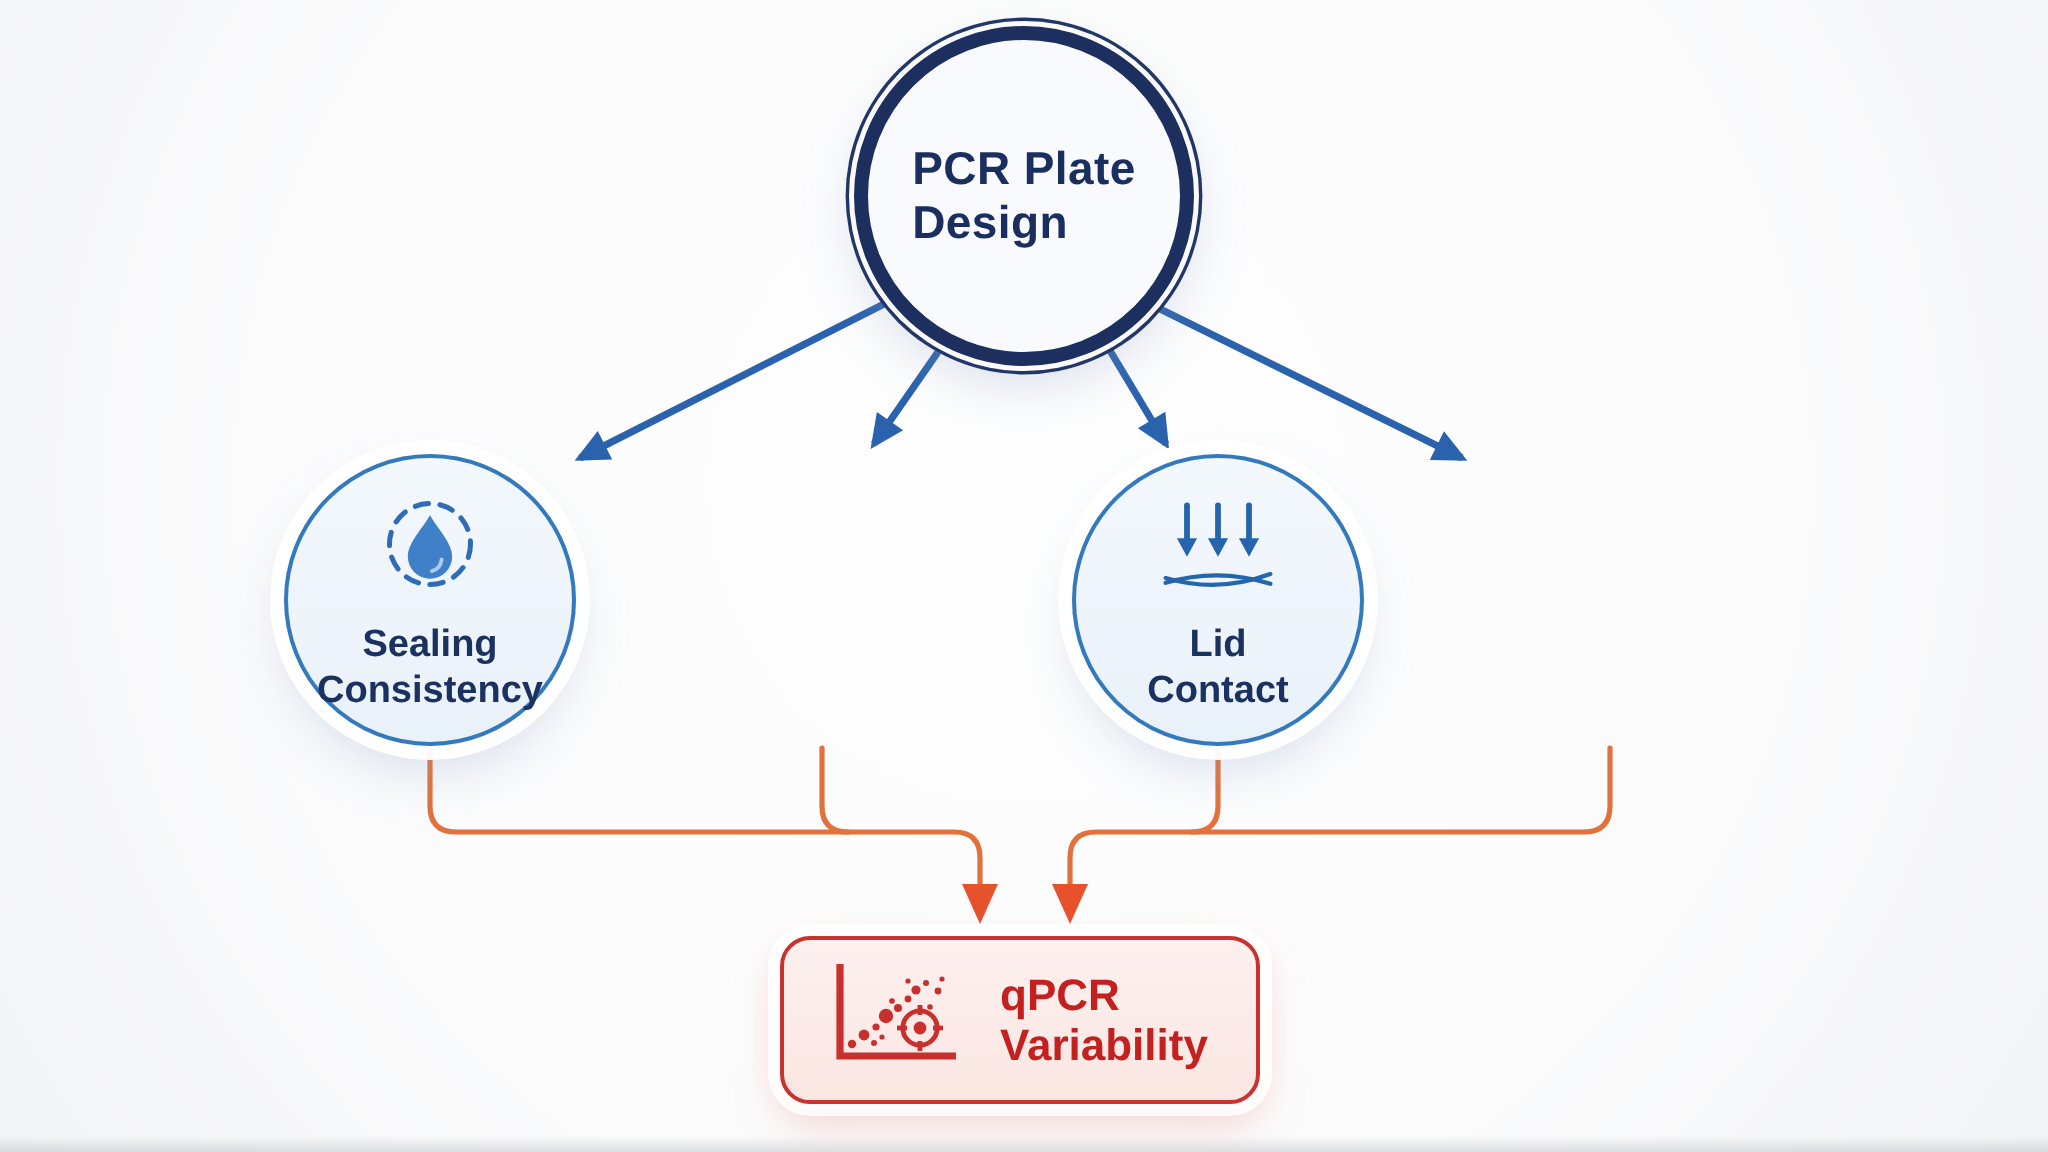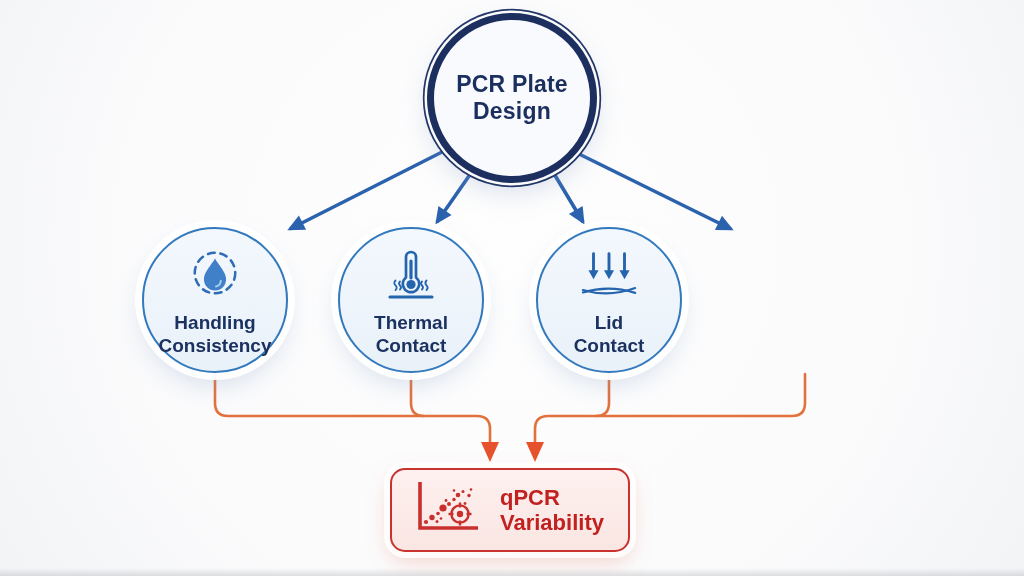--- a/index.html
+++ b/index.html
@@ -12,21 +12,21 @@
   }
   .connector-layer{position:absolute;left:0;top:0;z-index:0;}
   .node{position:absolute;display:flex;flex-direction:column;align-items:center;justify-content:center;box-sizing:border-box;}
   .root-node{
     left:427px;top:13px;width:170px;height:170px;border-radius:50%;
     background:#f8fafd;border:7px solid #1c2f5f;
     box-shadow:0 0 0 2.5px #fbfbfc, 0 0 0 4.2px #223668, 0 10px 26px rgba(140,160,195,0.30);
     z-index:2;
   }
   .root-label{
-    font-size:23px;font-weight:700;color:#1b2f5f;text-align:center;
+    font-size:23px;font-weight:700;color:#1b2f5f;text-align:left;
     white-space:pre-line;line-height:1.18;letter-spacing:0.2px;
   }
   .factor-node{
     width:146px;height:146px;border-radius:50%;
     background:linear-gradient(180deg,#f3f8fd 0%, #e9f1f9 100%);
     border:2px solid #3379bd;
     box-shadow:0 0 0 7px rgba(255,255,255,0.95), 0 12px 26px rgba(140,165,200,0.32);
     z-index:2;gap:7px;padding-top:4px;
   }
   .factor-label{
@@ -86,40 +86,24 @@
   </div>
 
   <div class="node factor-node" style="left:142px;top:227px;">
     <span class="factor-icon">
       <svg width="54" height="54" viewBox="0 0 56 56" fill="none">
         <circle cx="28" cy="27" r="21" stroke="#2e6cb5" stroke-width="2.6" stroke-dasharray="7 6" stroke-linecap="round"></circle>
         <path d="M28 12 C24.5 18.5 16.5 26 16.5 33.5 A11.5 11.5 0 0 0 39.5 33.5 C39.5 26 31.5 18.5 28 12 Z" fill="#3f80c9"></path>
         <path d="M34 35 A6.5 6.5 0 0 1 29 41" stroke="#a9cdee" stroke-width="2" stroke-linecap="round"></path>
       </svg>
     </span>
-    <div class="factor-label">Handling
+    <div class="factor-label">Sealing
 Consistency</div>
   </div>
 
-  <div class="node factor-node" style="left:338px;top:227px;">
-    <span class="factor-icon">
-      <svg width="56" height="54" viewBox="0 0 56 54" fill="none" stroke="#2565ae">
-        <path d="M23 10 a5 5 0 0 1 10 0 v20.5 a8.2 8.2 0 1 1 -10 0 Z" stroke-width="2.7" stroke-linejoin="round"></path>
-        <line x1="28" y1="14" x2="28" y2="31" stroke-width="3.2" stroke-linecap="round"></line>
-        <circle cx="28" cy="37.5" r="4.6" fill="#2565ae" stroke="none"></circle>
-        <path d="M12.5 33.5 q-2.4 2.4 0 4.8 q2.4 2.4 0 4.8" stroke-width="1.8" stroke-linecap="round"></path>
-        <path d="M17 34.5 q-2 2 0 4 q2 2 0 4" stroke-width="1.8" stroke-linecap="round"></path>
-        <path d="M43.5 33.5 q-2.4 2.4 0 4.8 q2.4 2.4 0 4.8" stroke-width="1.8" stroke-linecap="round"></path>
-        <path d="M39 34.5 q-2 2 0 4 q2 2 0 4" stroke-width="1.8" stroke-linecap="round"></path>
-        <line x1="7" y1="50" x2="49" y2="50" stroke-width="3.2" stroke-linecap="round"></line>
-      </svg>
-    </span>
-    <div class="factor-label">Thermal
-Contact</div>
-  </div>
 
   <div class="node factor-node" style="left:536px;top:227px;">
     <span class="factor-icon">
       <svg width="62" height="54" viewBox="0 0 64 54" fill="none">
         <g stroke="#2565ae" stroke-width="3" stroke-linecap="round">
           <line x1="16" y1="6" x2="16" y2="23"></line>
           <line x1="32" y1="6" x2="32" y2="23"></line>
           <line x1="48" y1="6" x2="48" y2="23"></line>
         </g>
         <g fill="#2565ae">

